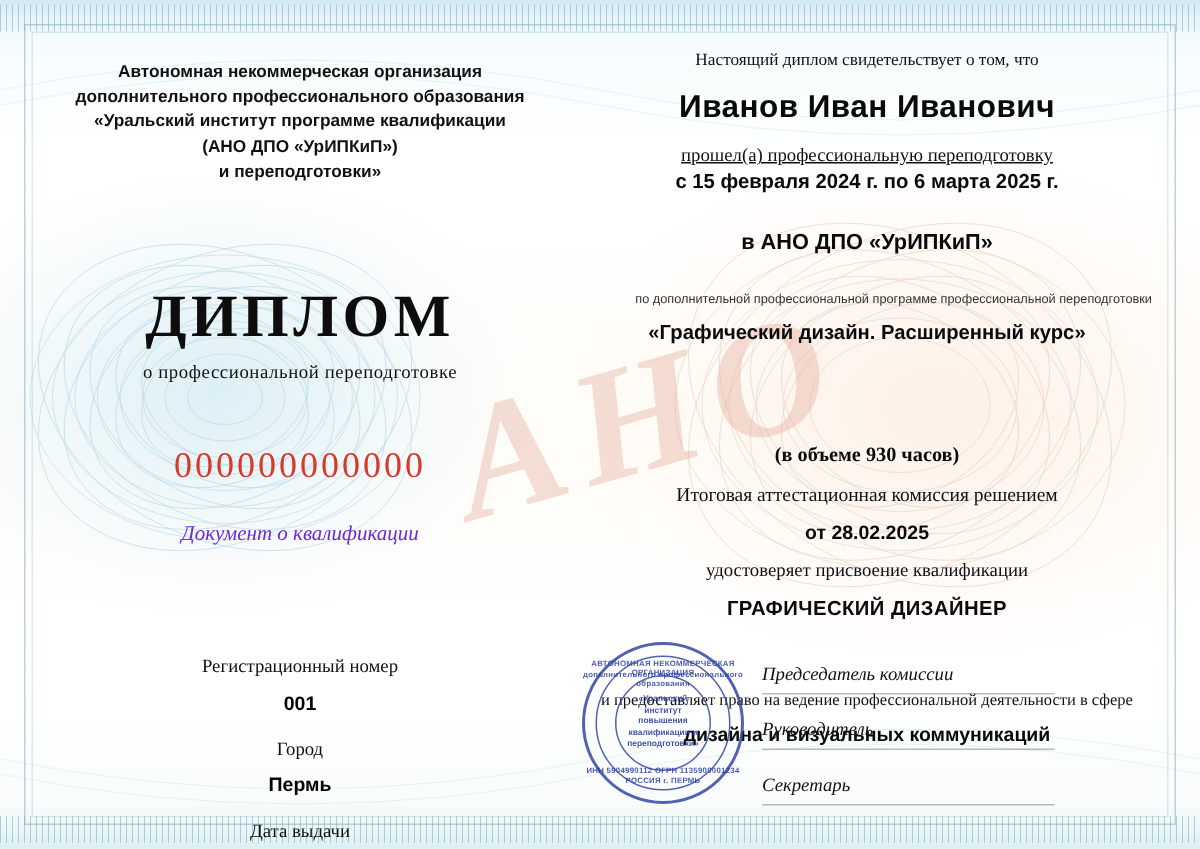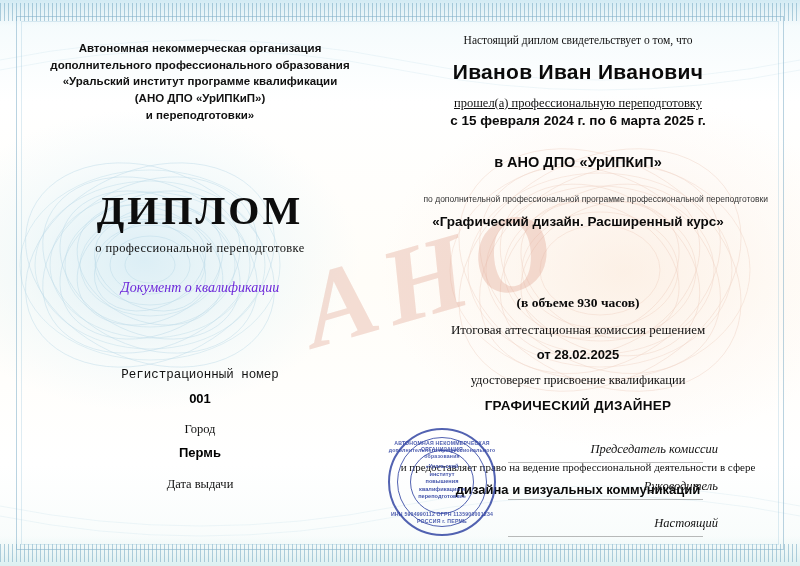--- a/index.html
+++ b/index.html
@@ -137,21 +137,21 @@
   }
   .qual-doc {
     font-family: "Liberation Serif", serif;
     font-style: italic;
     font-size: 14px;
     color: #6d28d9;
     margin-top: 24px;
   }
 
   .reg-label {
-    font-family: Liberation Mono, monospace;
+    font-family: Liberation Serif, serif;
     font-size: 12.5px;
     color: #111111;
     margin-top: 72px;
   }
   .reg-value {
     font-size: 13px;
     font-weight: 700;
     color: #000000;
     margin-top: 9px;
   }
@@ -263,21 +263,21 @@
     color: #0a0a0a;
     margin-top: 9px;
   }
 
   
   .signatures {
     position: absolute;
     left: 508px;
     top: 442px;
     width: 210px;
-    text-align: right;
+    text-align: left;
   }
   .sig-row {
     font-family: "Liberation Serif", serif;
     font-style: italic;
     font-size: 12.5px;
     color: #111111;
     margin-bottom: 22px;
     position: relative;
   }
   .sig-row::after {
@@ -406,20 +406,21 @@
         <div class="org-line">Автономная некоммерческая организация</div>
         <div class="org-line">дополнительного профессионального образования</div>
         <div class="org-line">«Уральский институт программе квалификации</div>
         <div class="org-line">(АНО ДПО «УрИПКиП»)</div>
         <div class="org-line">и переподготовки»</div>
       </div>
 
       <div class="diploma-title">ДИПЛОМ</div>
       <div class="diploma-sub">о профессиональной переподготовке</div>
 
+      <div class="serial">000000000000</div>
       <div class="qual-doc">Документ о квалификации</div>
 
       <div class="reg-label">Регистрационный номер</div>
       <div class="reg-value">001</div>
 
       <div class="city-label">Город</div>
       <div class="city-value">Пермь</div>
 
       <div class="date-label">Дата выдачи</div>
 
@@ -438,21 +439,21 @@
       <div class="r-decision-date">от 28.02.2025</div>
       <div class="r-assign">удостоверяет присвоение квалификации</div>
       <div class="r-qualification">ГРАФИЧЕСКИЙ ДИЗАЙНЕР</div>
       <div class="r-rights">и предоставляет право на ведение профессиональной деятельности в сфере</div>
       <div class="r-sphere">дизайна и визуальных коммуникаций</div>
     </div>
 
     <div class="signatures">
       <div class="sig-row">Председатель комиссии</div>
       <div class="sig-row">Руководитель</div>
-      <div class="sig-row">Настоящий</div>
+      <div class="sig-row">Секретарь</div>
     </div>
 
     <div class="stamp">
       <div class="ring outer"></div>
       <div class="ring mid"></div>
       <div class="ring inner"></div>
       <div class="stamp-arc top">АВТОНОМНАЯ НЕКОММЕРЧЕСКАЯ ОРГАНИЗАЦИЯ</div>
       <div class="stamp-arc top2">дополнительного профессионального образования</div>
       <div class="stamp-center">«Уральский институт повышения квалификации и переподготовки»</div>
       <div class="stamp-arc bottom2">ИНН 5904990112  ОГРН 1135900001234</div>

